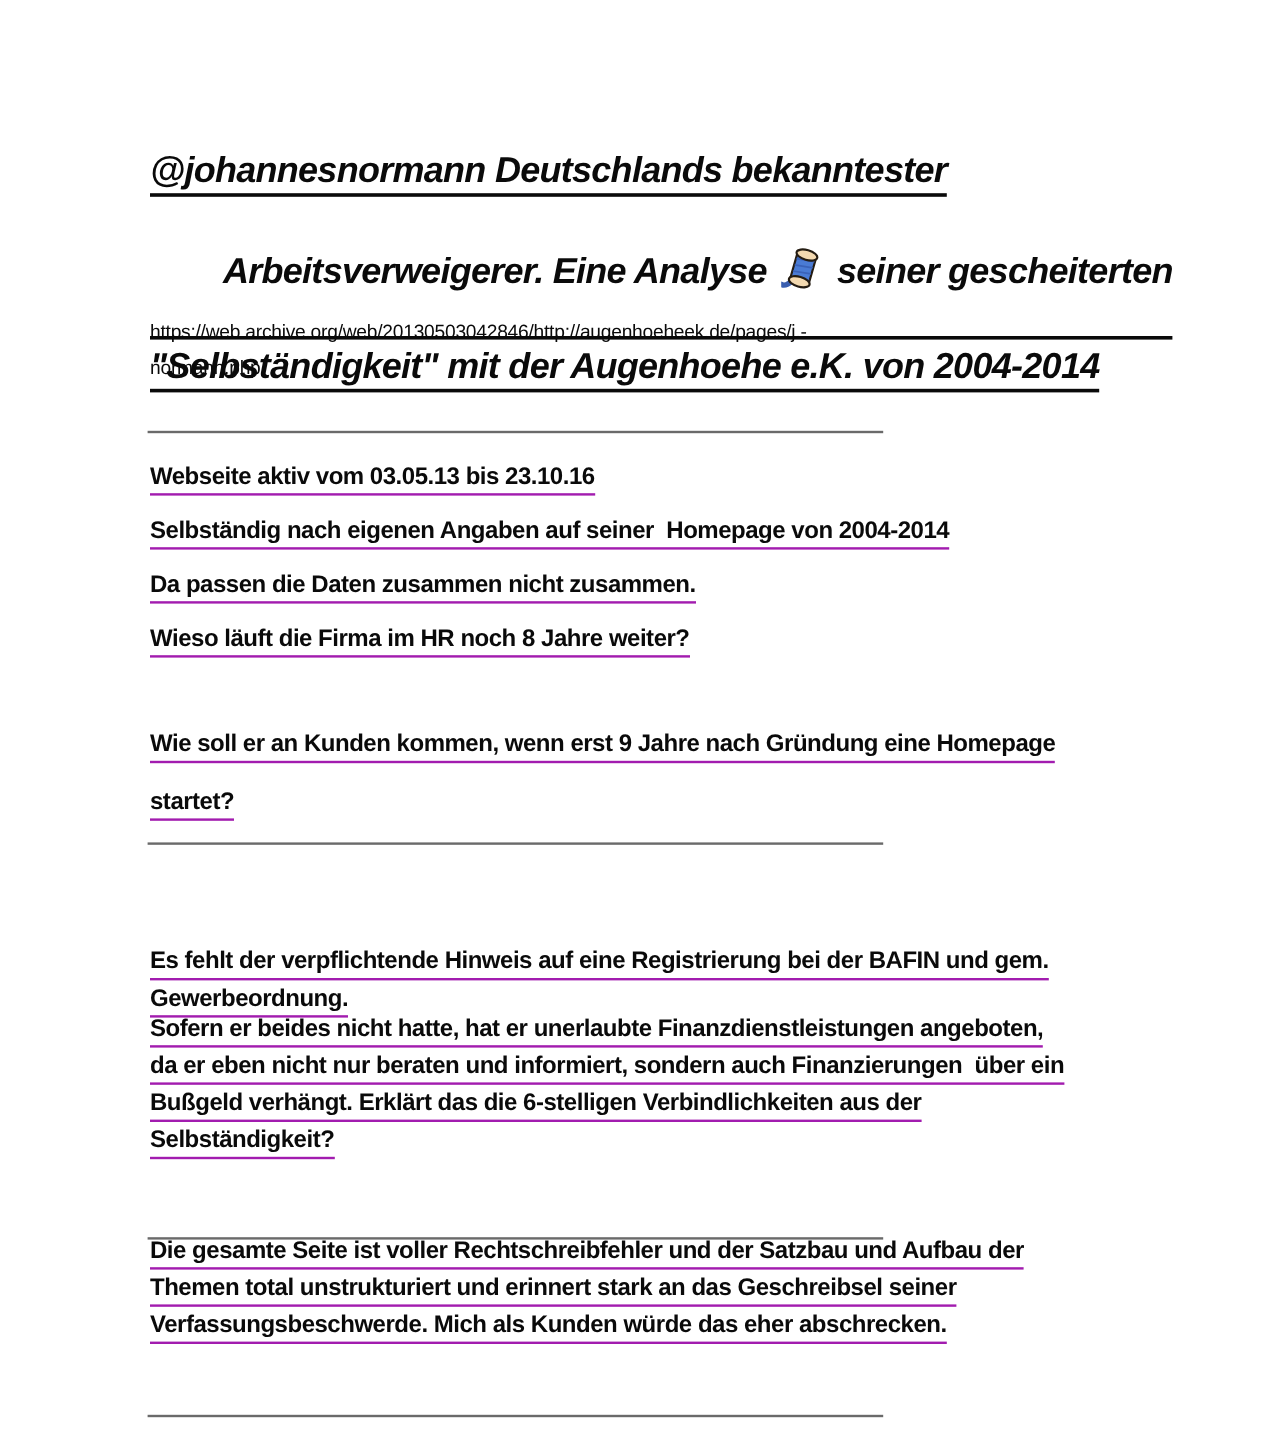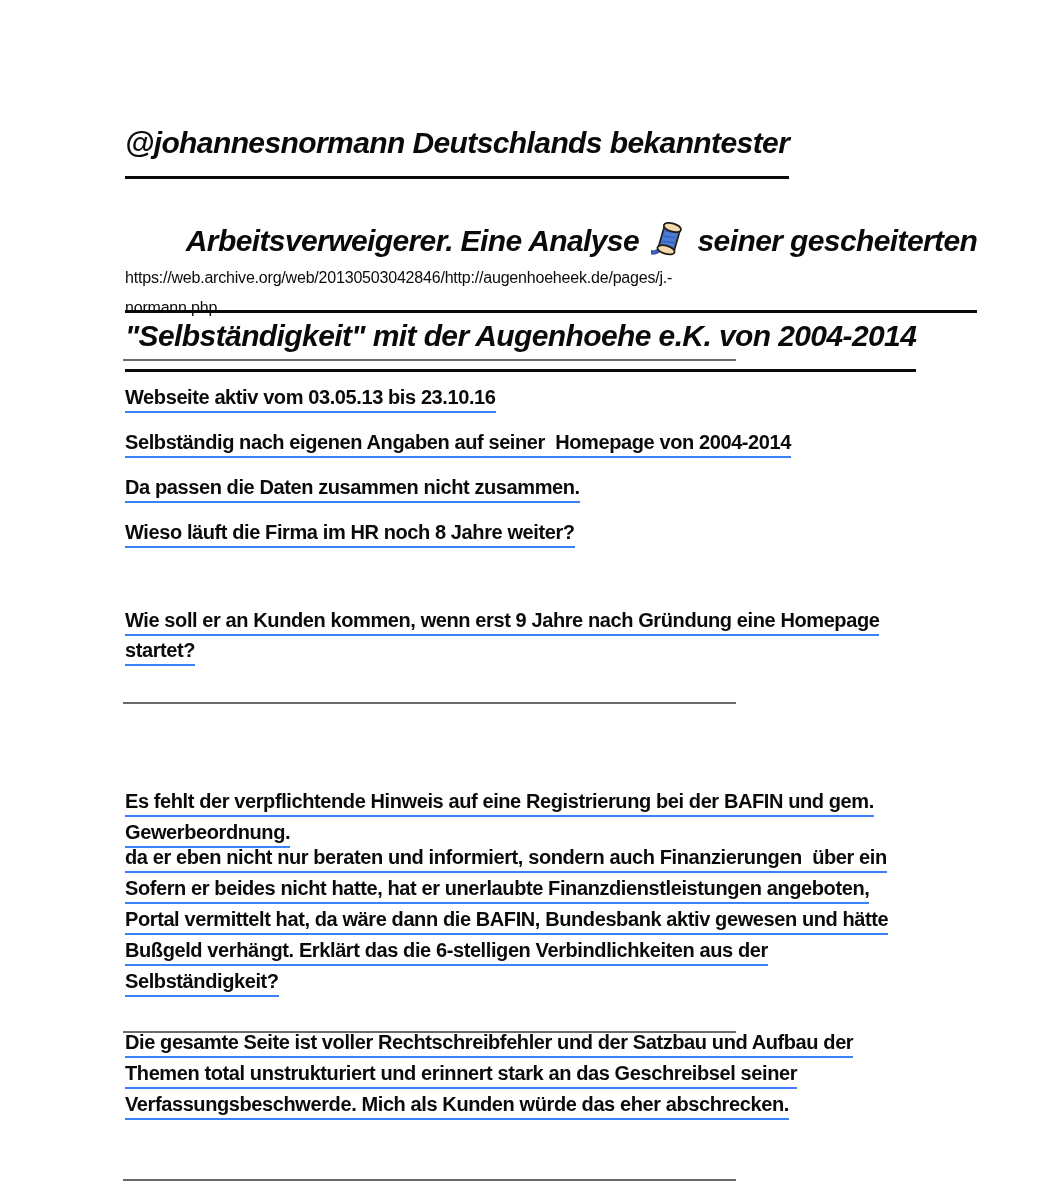--- a/index.html
+++ b/index.html
@@ -26,21 +26,21 @@
     font-size: 30px;
     font-weight: 700;
     font-style: italic;
     letter-spacing: -0.6px;
   }
   .t-line { margin-bottom: 6px; }
   .tu {
     display: inline-block;
     white-space: pre;
     line-height: 34px;
-    padding-bottom: 16px;
+    padding-bottom: 1px;
     border-bottom: 3px solid #0a0a0a;
   }
 
   
   .url-block {
     top: 263px;
     font-size: 16px;
     line-height: 30px;
     font-weight: 400;
     letter-spacing: -0.2px;
@@ -51,24 +51,24 @@
   .bold-text {
     font-size: 20px;
     font-weight: 700;
     letter-spacing: -0.4px;
   }
   .u {
     display: inline-block;
     white-space: pre;
     line-height: 26px;
     padding-bottom: 1px;
-    border-bottom: 2px solid #3b82f6;
+    border-bottom: 2px solid #a21caf;
   }
   .fact { margin-bottom: 16px; }   
-  .q-row { margin-bottom: 1px; }   
+  .q-row { margin-bottom: 19px; }   
   .p-row { margin-bottom: 2px; }   
 
   
   .divider {
     position: absolute;
     left: 123px;
     width: 613px;
     height: 0;
     border-top: 2px solid #6a6a6a;
   }
@@ -152,27 +152,24 @@
     <div class="p-row">
       <span class="u">Es fehlt der verpflichtende Hinweis auf eine Registrierung bei der BAFIN und gem.</span>
     </div>
     <div class="p-row">
       <span class="u">Gewerbeordnung.</span>
     </div>
   </div>
 
   <div class="block bold-text p2-block">
     <div class="p-row">
-      <span class="u">da er eben nicht nur beraten und informiert, sondern auch Finanzierungen  über ein</span>
-    </div>
-    <div class="p-row">
       <span class="u">Sofern er beides nicht hatte, hat er unerlaubte Finanzdienstleistungen angeboten,</span>
     </div>
     <div class="p-row">
-      <span class="u">Portal vermittelt hat, da wäre dann die BAFIN, Bundesbank aktiv gewesen und hätte</span>
+      <span class="u">da er eben nicht nur beraten und informiert, sondern auch Finanzierungen  über ein</span>
     </div>
     <div class="p-row">
       <span class="u">Bußgeld verhängt. Erklärt das die 6-stelligen Verbindlichkeiten aus der</span>
     </div>
     <div class="p-row">
       <span class="u">Selbständigkeit?</span>
     </div>
   </div>
 
   <div class="divider d3"></div>

